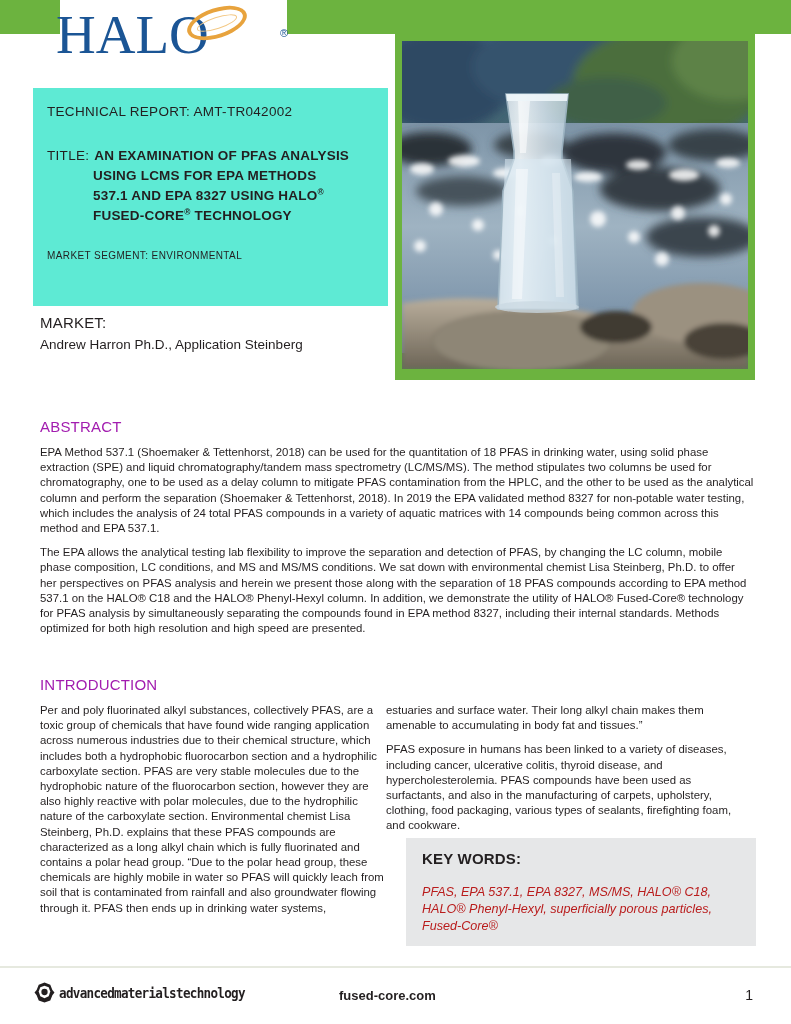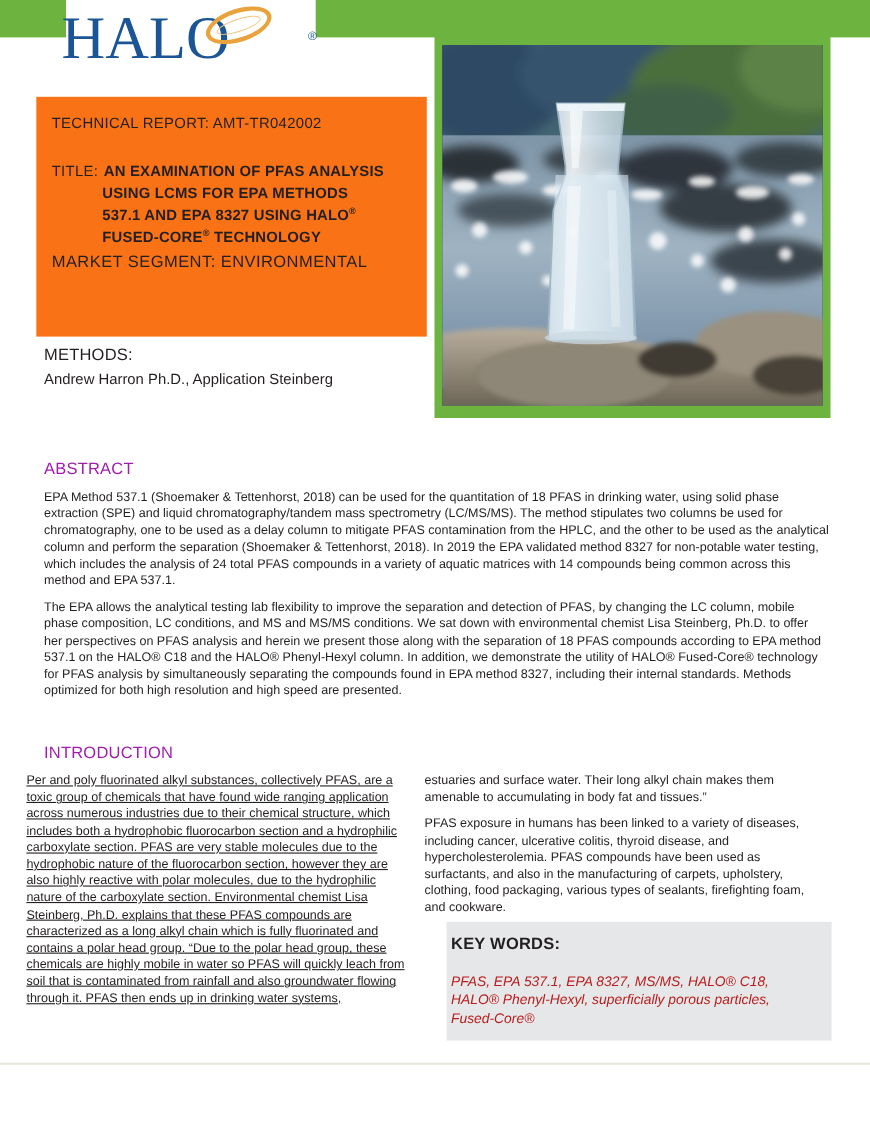--- a/index.html
+++ b/index.html
@@ -53,41 +53,41 @@
     z-index: 6;
   }
   .halo-ring::after {
     content: ""; position: absolute; left: 6px; top: 5px; right: 6px; bottom: 5px;
     border: 1px solid #f3c884; border-radius: 50%;
   }
 
   
   .header-box {
     position: absolute; left: 33px; top: 88px; width: 355px; height: 218px;
-    background: #f97316;
+    background: #5eead4;
   }
   .hdr-line {
     position: absolute; left: 14px; top: 16px;
     font-size: 13.5px; letter-spacing: .3px; color: #231f20;
   }
   .hdr-title-wrap {
     position: absolute; left: 14px; top: 58px; right: 10px;
   }
   .hdr-title-label {
     font-size: 13.5px; letter-spacing: .3px; color: #231f20;
     float: left; margin-right: 5px; line-height: 20px;
   }
   .hdr-title {
     font-size: 13.5px; font-weight: 700; line-height: 20px;
     letter-spacing: .2px; color: #231f20; padding-left: 46px;
   }
   .hdr-title .ln { display: block; }
   .hdr-market {
-    position: absolute; left: 14px; top: 142px;
-    font-size: 15px; letter-spacing: .4px; color: #231f20;
+    position: absolute; left: 14px; top: 162px;
+    font-size: 10px; letter-spacing: .4px; color: #231f20;
   }
   sup { font-size: .62em; vertical-align: super; line-height: 0; }
 
   
   .author-block { position: absolute; left: 40px; top: 314px; }
   .author-label { font-size: 15px; color: #231f20; letter-spacing: .2px; }
   .author-name { font-size: 13.5px; color: #231f20; margin-top: 6px; }
 
   
   .hero {
@@ -102,27 +102,27 @@
   }
   .body-text {
     font-size: 11.4px; line-height: 15.2px; color: #231f20; text-align: left;
   }
   .body-text p { margin-bottom: 9px; }
 
   .abstract { position: absolute; left: 40px; top: 418px; width: 714px; }
   .abstract .section-title { margin-bottom: 10px; }
 
   .intro-title { position: absolute; left: 40px; top: 676px; }
-  .col-left  { position: absolute; left: 24px; top: 703px; width: 348px; text-decoration: underline; }
+  .col-left  { position: absolute; left: 40px; top: 703px; width: 348px; }
   .col-right { position: absolute; left: 386px; top: 703px; width: 348px; }
 
   
   .keywords {
     position: absolute; left: 406px; top: 838px; width: 350px; height: 108px;
-    background: #e6e7e8; padding: 12px 16px 0 4px;
+    background: #e6e7e8; padding: 12px 16px 0 16px;
   }
   .kw-title { font-size: 15px; font-weight: 700; color: #231f20; letter-spacing: .2px; }
   .kw-body  { font-size: 12.6px; line-height: 17px; color: #b91c1c; margin-top: 17px; font-style: italic; }
 
   
   .footer-rule {
     position: absolute; left: 0; top: 966px; width: 791px; height: 2px;
     background: #e6e9df;
   }
   .footer { position: absolute; left: 0; top: 968px; width: 791px; height: 56px; background: #fff; }
@@ -167,21 +167,21 @@
         <span class="ln">AN EXAMINATION OF PFAS ANALYSIS</span>
         <span class="ln">USING LCMS FOR EPA METHODS</span>
         <span class="ln">537.1 AND EPA 8327 USING HALO<sup>®</sup></span>
         <span class="ln">FUSED-CORE<sup>®</sup> TECHNOLOGY</span>
       </div>
     </div>
     <div class="hdr-market">MARKET SEGMENT: ENVIRONMENTAL</div>
   </div>
 
   <div class="author-block">
-    <div class="author-label">METHODS:</div>
+    <div class="author-label">MARKET:</div>
     <div class="author-name">Andrew Harron Ph.D., Application Steinberg</div>
   </div>
 
   <div class="hero">
     <svg viewBox="0 0 346 328" preserveAspectRatio="xMidYMid slice">
       <defs>
         <linearGradient id="sky" x1="0" y1="0" x2="0" y2="1">
           <stop offset="0%" stop-color="#3c5f7d"></stop>
           <stop offset="100%" stop-color="#5b7a55"></stop>
         </linearGradient>
@@ -285,14 +285,26 @@
     <p>estuaries and surface water.  Their long alkyl chain makes them amenable to accumulating in body fat and tissues.”</p>
     <p>PFAS exposure in humans has been linked to a variety of diseases, including cancer, ulcerative colitis, thyroid disease, and hypercholesterolemia.  PFAS compounds have been used as surfactants, and also in the manufacturing of carpets, upholstery, clothing, food packaging, various types of sealants, firefighting foam, and cookware.</p>
   </div>
 
   <div class="keywords">
     <div class="kw-title">KEY WORDS:</div>
     <div class="kw-body">PFAS, EPA 537.1, EPA 8327, MS/MS, HALO® C18, HALO® Phenyl-Hexyl, superficially porous particles, Fused-Core®</div>
   </div>
 
   <div class="footer-rule"></div>
+  <div class="footer">
+    <div class="amt-logo">
+      <svg class="amt-mark" viewBox="0 0 40 40">
+        <path d="M20 1 L31 5 L35 15 L39 20 L35 25 L31 35 L20 39 L9 35 L5 25 L1 20 L5 15 L9 5 Z" fill="#231f20"></path>
+        <path d="M20 7 L28 10 L31 18 L28 27 L20 31 L12 27 L9 18 L12 10 Z" fill="#ffffff"></path>
+        <circle cx="20" cy="19" r="6" fill="#231f20"></circle>
+      </svg>
+      <span class="amt-word">advancedmaterialstechnology</span>
+    </div>
+    <div class="footer-url">fused-core.com</div>
+    <div class="footer-page">1</div>
+  </div>
 
 </div>
 
 </body></html>

